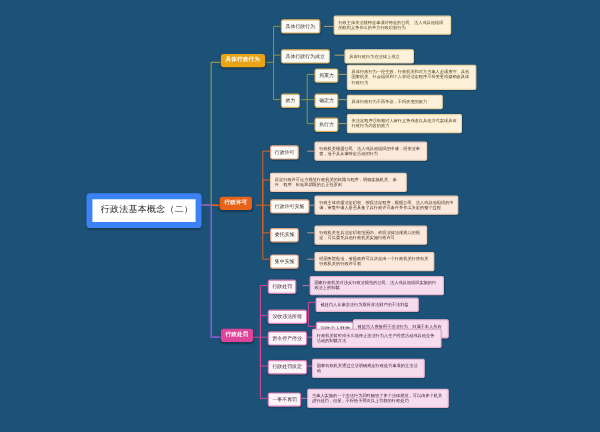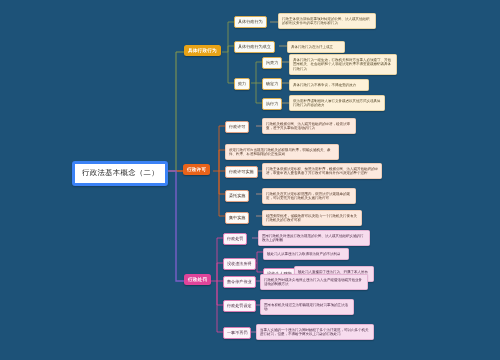--- a/index.html
+++ b/index.html
@@ -9,21 +9,21 @@
     font-family:"DejaVu Sans","Liberation Sans",sans-serif;
     position:relative;
   }
   #canvas{position:absolute;inset:0;}
   svg.links{position:absolute;left:0;top:0;width:500px;height:360px;pointer-events:none;}
 
   .node{position:absolute;box-sizing:border-box;}
 
   
   .root{
-    background:#ffffff;border:3px solid #3b82f6;border-radius:3px;
+    background:#ffffff;border:5px solid #3b82f6;border-radius:3px;
     color:#1b1b1b;font-size:7.4px;line-height:1.15;
     padding:5px 7px;white-space:nowrap;
     box-shadow:0 1px 2px rgba(0,0,0,.25);
     letter-spacing:.3px;
   }
 
   
   .branch{
     border-radius:2.5px;color:#ffffff;font-size:4.6px;line-height:1.1;
     padding:3px 4px;white-space:nowrap;font-weight:bold;letter-spacing:.2px;

